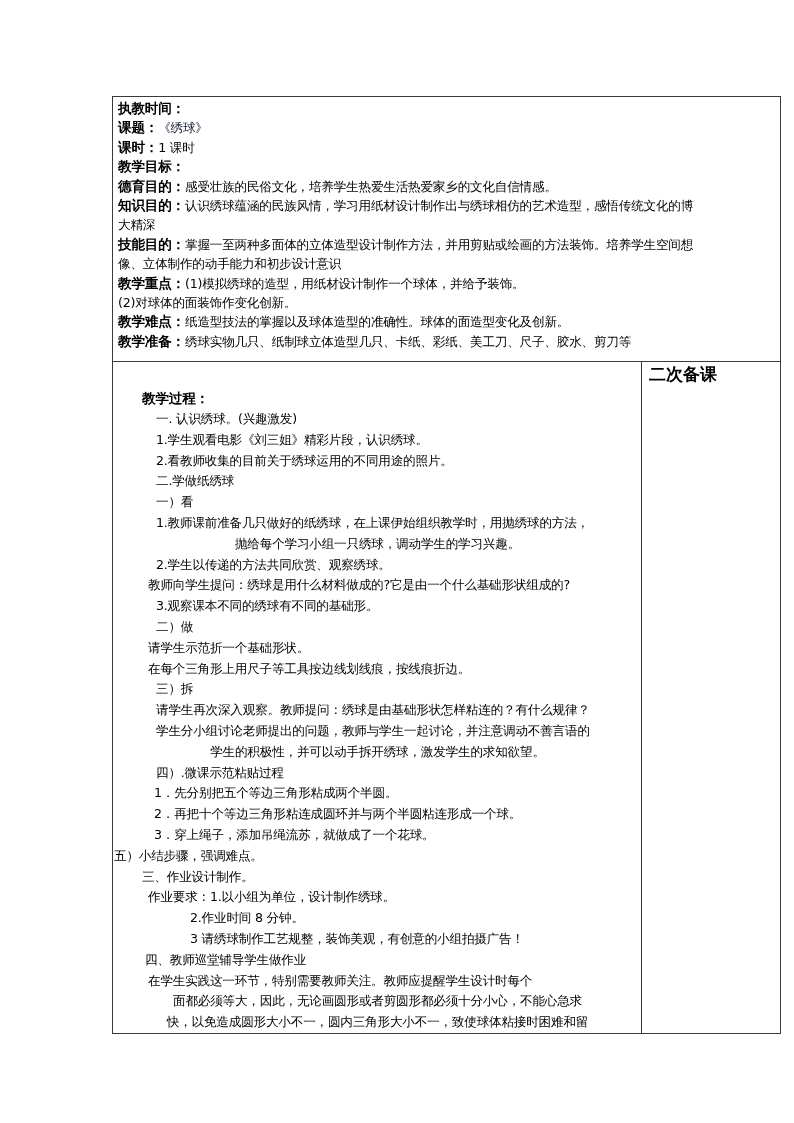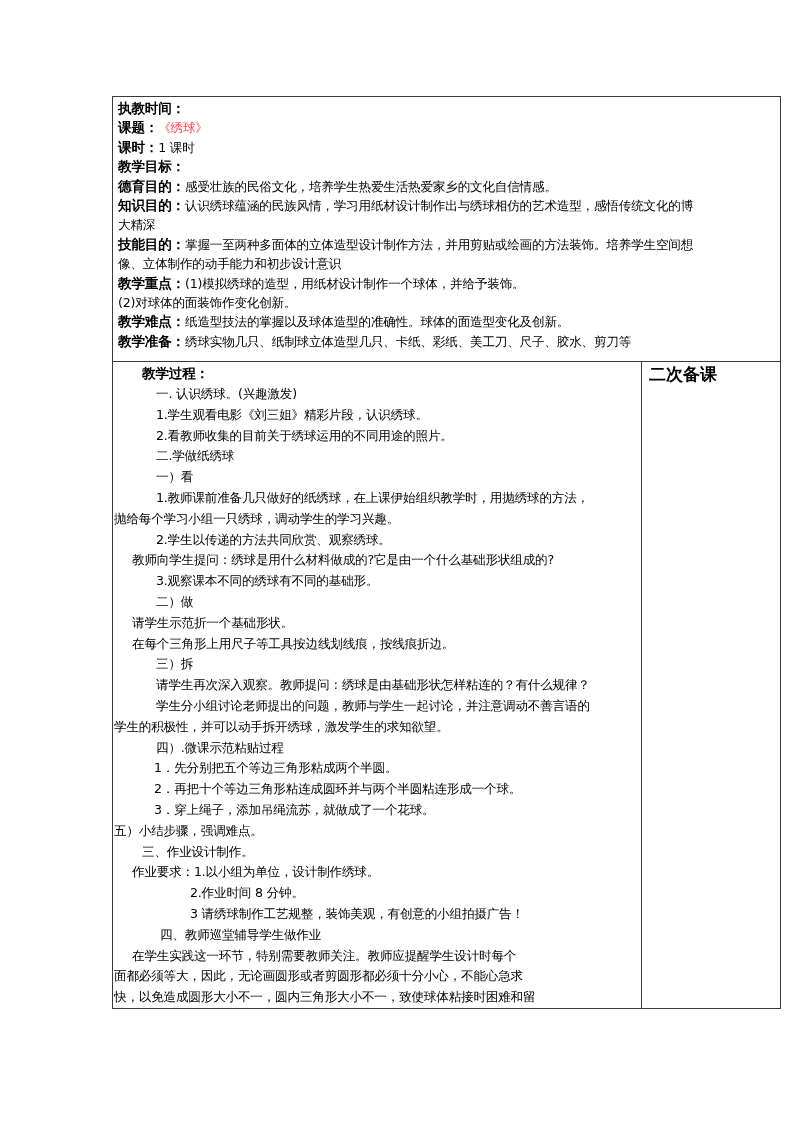--- a/index.html
+++ b/index.html
@@ -4,34 +4,34 @@
 <style>
   html, body { margin: 0; padding: 0; background: #ffffff; }
   body { width: 794px; height: 1123px; position: relative; overflow: hidden;
          font-family: "DejaVu Sans", "Liberation Sans", sans-serif; color: #000; }
   .doc-table { position: absolute; left: 112px; top: 96px; width: 668px;
                border-collapse: collapse; table-layout: fixed; }
   .doc-table td { border: 1.5px solid #3a3a3a; vertical-align: top; padding: 0; }
   .header-cell { padding: 2px 4px 0 5px !important; height: 262px; margin-left: 20px; }
   .line { font-size: 12.6px; line-height: 19.4px; white-space: nowrap; letter-spacing: -0.2px; }
   .lbl { font-weight: bold; font-size: 13.6px; }
-  .gray { color: #ef4444; }
+  .gray { color: #0f172a; }
   .process-cell { padding: 0 0 0 1px !important; height: 641px; }
   .notes-cell { padding: 2px 0 0 7px !important; }
   .notes-title { font-weight: bold; font-size: 17px; line-height: 20px; }
   .pl { font-size: 12.6px; line-height: 20.8px; white-space: nowrap; letter-spacing: -0.2px; }
-  .i0 { padding-left: 0px; }
+  .i0 { padding-left: 0px; text-align: center; }
   .i1 { padding-left: 42px; }
   .i1b { padding-left: 28px; }
   .i2 { padding-left: 28px; }
-  .i3 { padding-left: 18px; }
+  .i3 { padding-left: 34px; }
   .i4 { padding-left: 40px; }
   .i5 { }
   .i7 { padding-left: 76px; }
-  .i8 { padding-left: 46px; }
+  .i8 { padding-left: 31px; }
   .bold13 { font-weight: bold; font-size: 13.6px; }
 </style>
 </head>
 <body>
 
 <table class="doc-table">
   <colgroup>
     <col style="width:529px">
     <col style="width:139px">
   </colgroup>
@@ -68,21 +68,21 @@
       <div class="line">
         <span class="lbl">教学难点：</span><span>纸造型技法的掌握以及球体造型的准确性。球体的面造型变化及创新。</span>
       </div>
       <div class="line">
         <span class="lbl">教学准备：</span><span>绣球实物几只、纸制球立体造型几只、卡纸、彩纸、美工刀、尺子、胶水、剪刀等</span>
       </div>
     </td>
   </tr>
   <tr>
     <td class="process-cell">
-      <div class="pl i1b bold13" style="line-height:22px;">教学过程：</div>
+      <div class="pl i1b bold13" style="line-height:22px;margin-top:25px;">教学过程：</div>
       <div class="pl i1">一. 认识绣球。(兴趣激发)</div>
       <div class="pl i1">1.学生观看电影《刘三姐》精彩片段，认识绣球。</div>
       <div class="pl i1">2.看教师收集的目前关于绣球运用的不同用途的照片。</div>
       <div class="pl i1">二.学做纸绣球</div>
       <div class="pl i1">一）看</div>
       <div class="pl i1">1.教师课前准备几只做好的纸绣球，在上课伊始组织教学时，用抛绣球的方法，</div>
       <div class="pl i0">抛给每个学习小组一只绣球，调动学生的学习兴趣。</div>
       <div class="pl i1">2.学生以传递的方法共同欣赏、观察绣球。</div>
       <div class="pl i3">教师向学生提问：绣球是用什么材料做成的?它是由一个什么基础形状组成的?</div>
       <div class="pl i1">3.观察课本不同的绣球有不同的基础形。</div>

